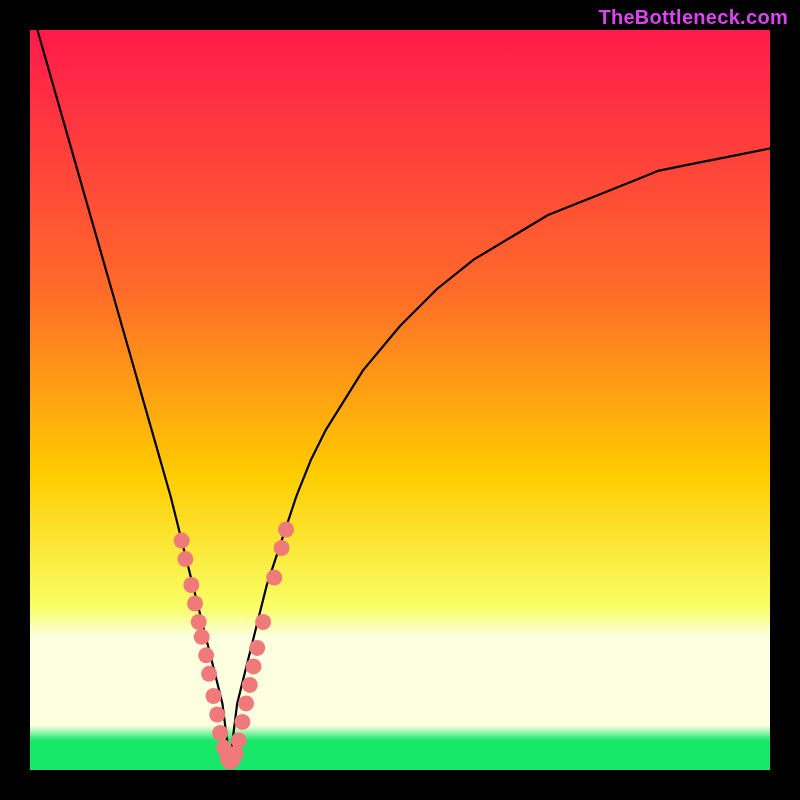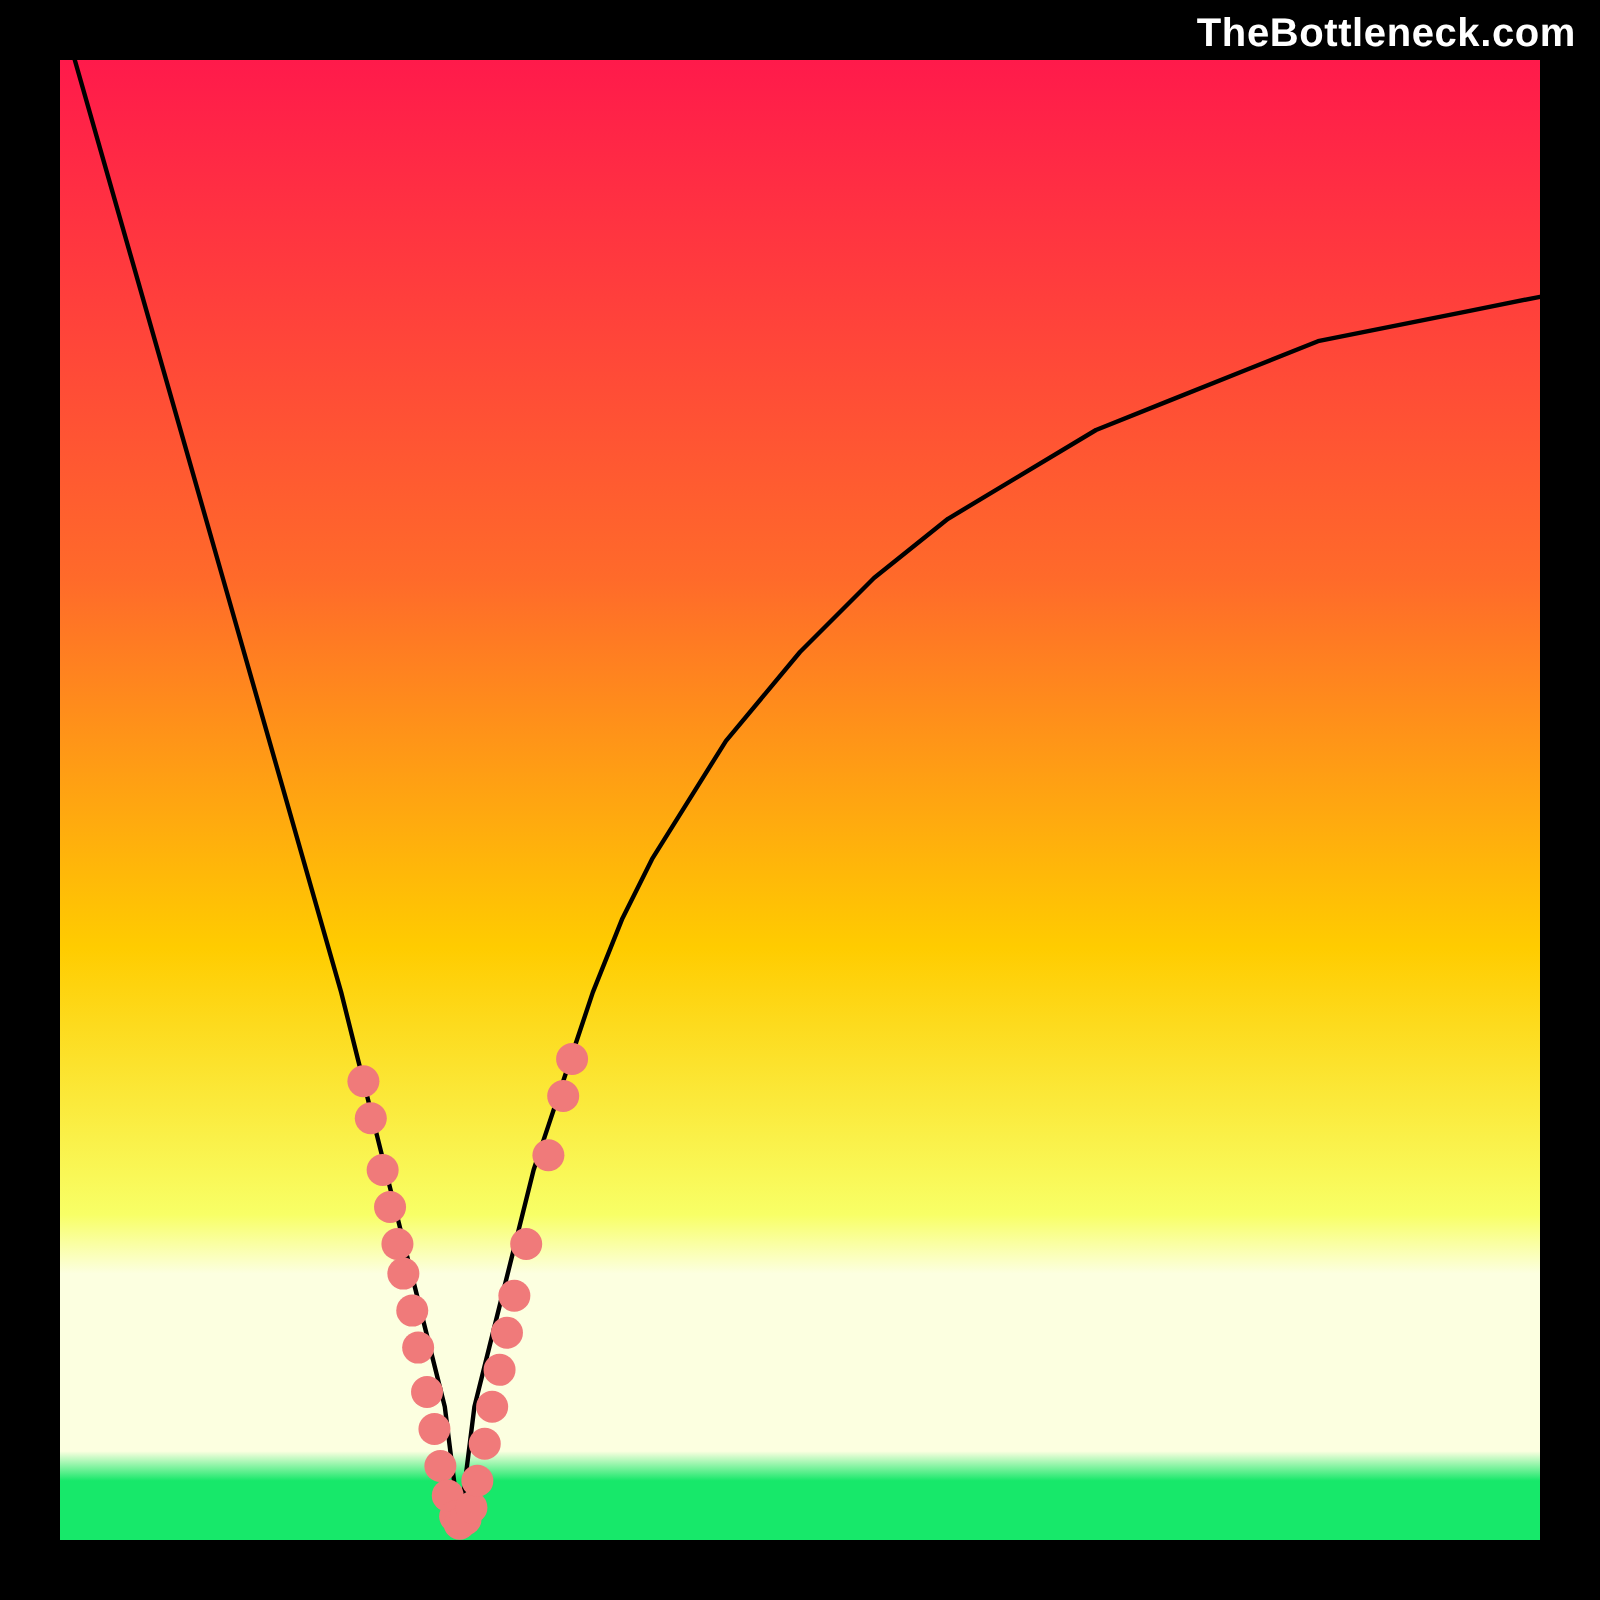--- a/index.html
+++ b/index.html
@@ -22,21 +22,21 @@
     left: 30px;
     top: 30px;
     width: 740px;
     height: 740px;
     
   }
   .watermark {
     position: absolute;
     top: 6px;
     right: 12px;
-    color: #ffffff;
+    color: #d946ef;
     font-size: 20px;
     font-weight: 600;
     letter-spacing: 0.3px;
     font-family: Arial, sans-serif;
   }
   svg.curve-layer {
     position: absolute;
     left: 0;
     top: 0;
     width: 100%;

